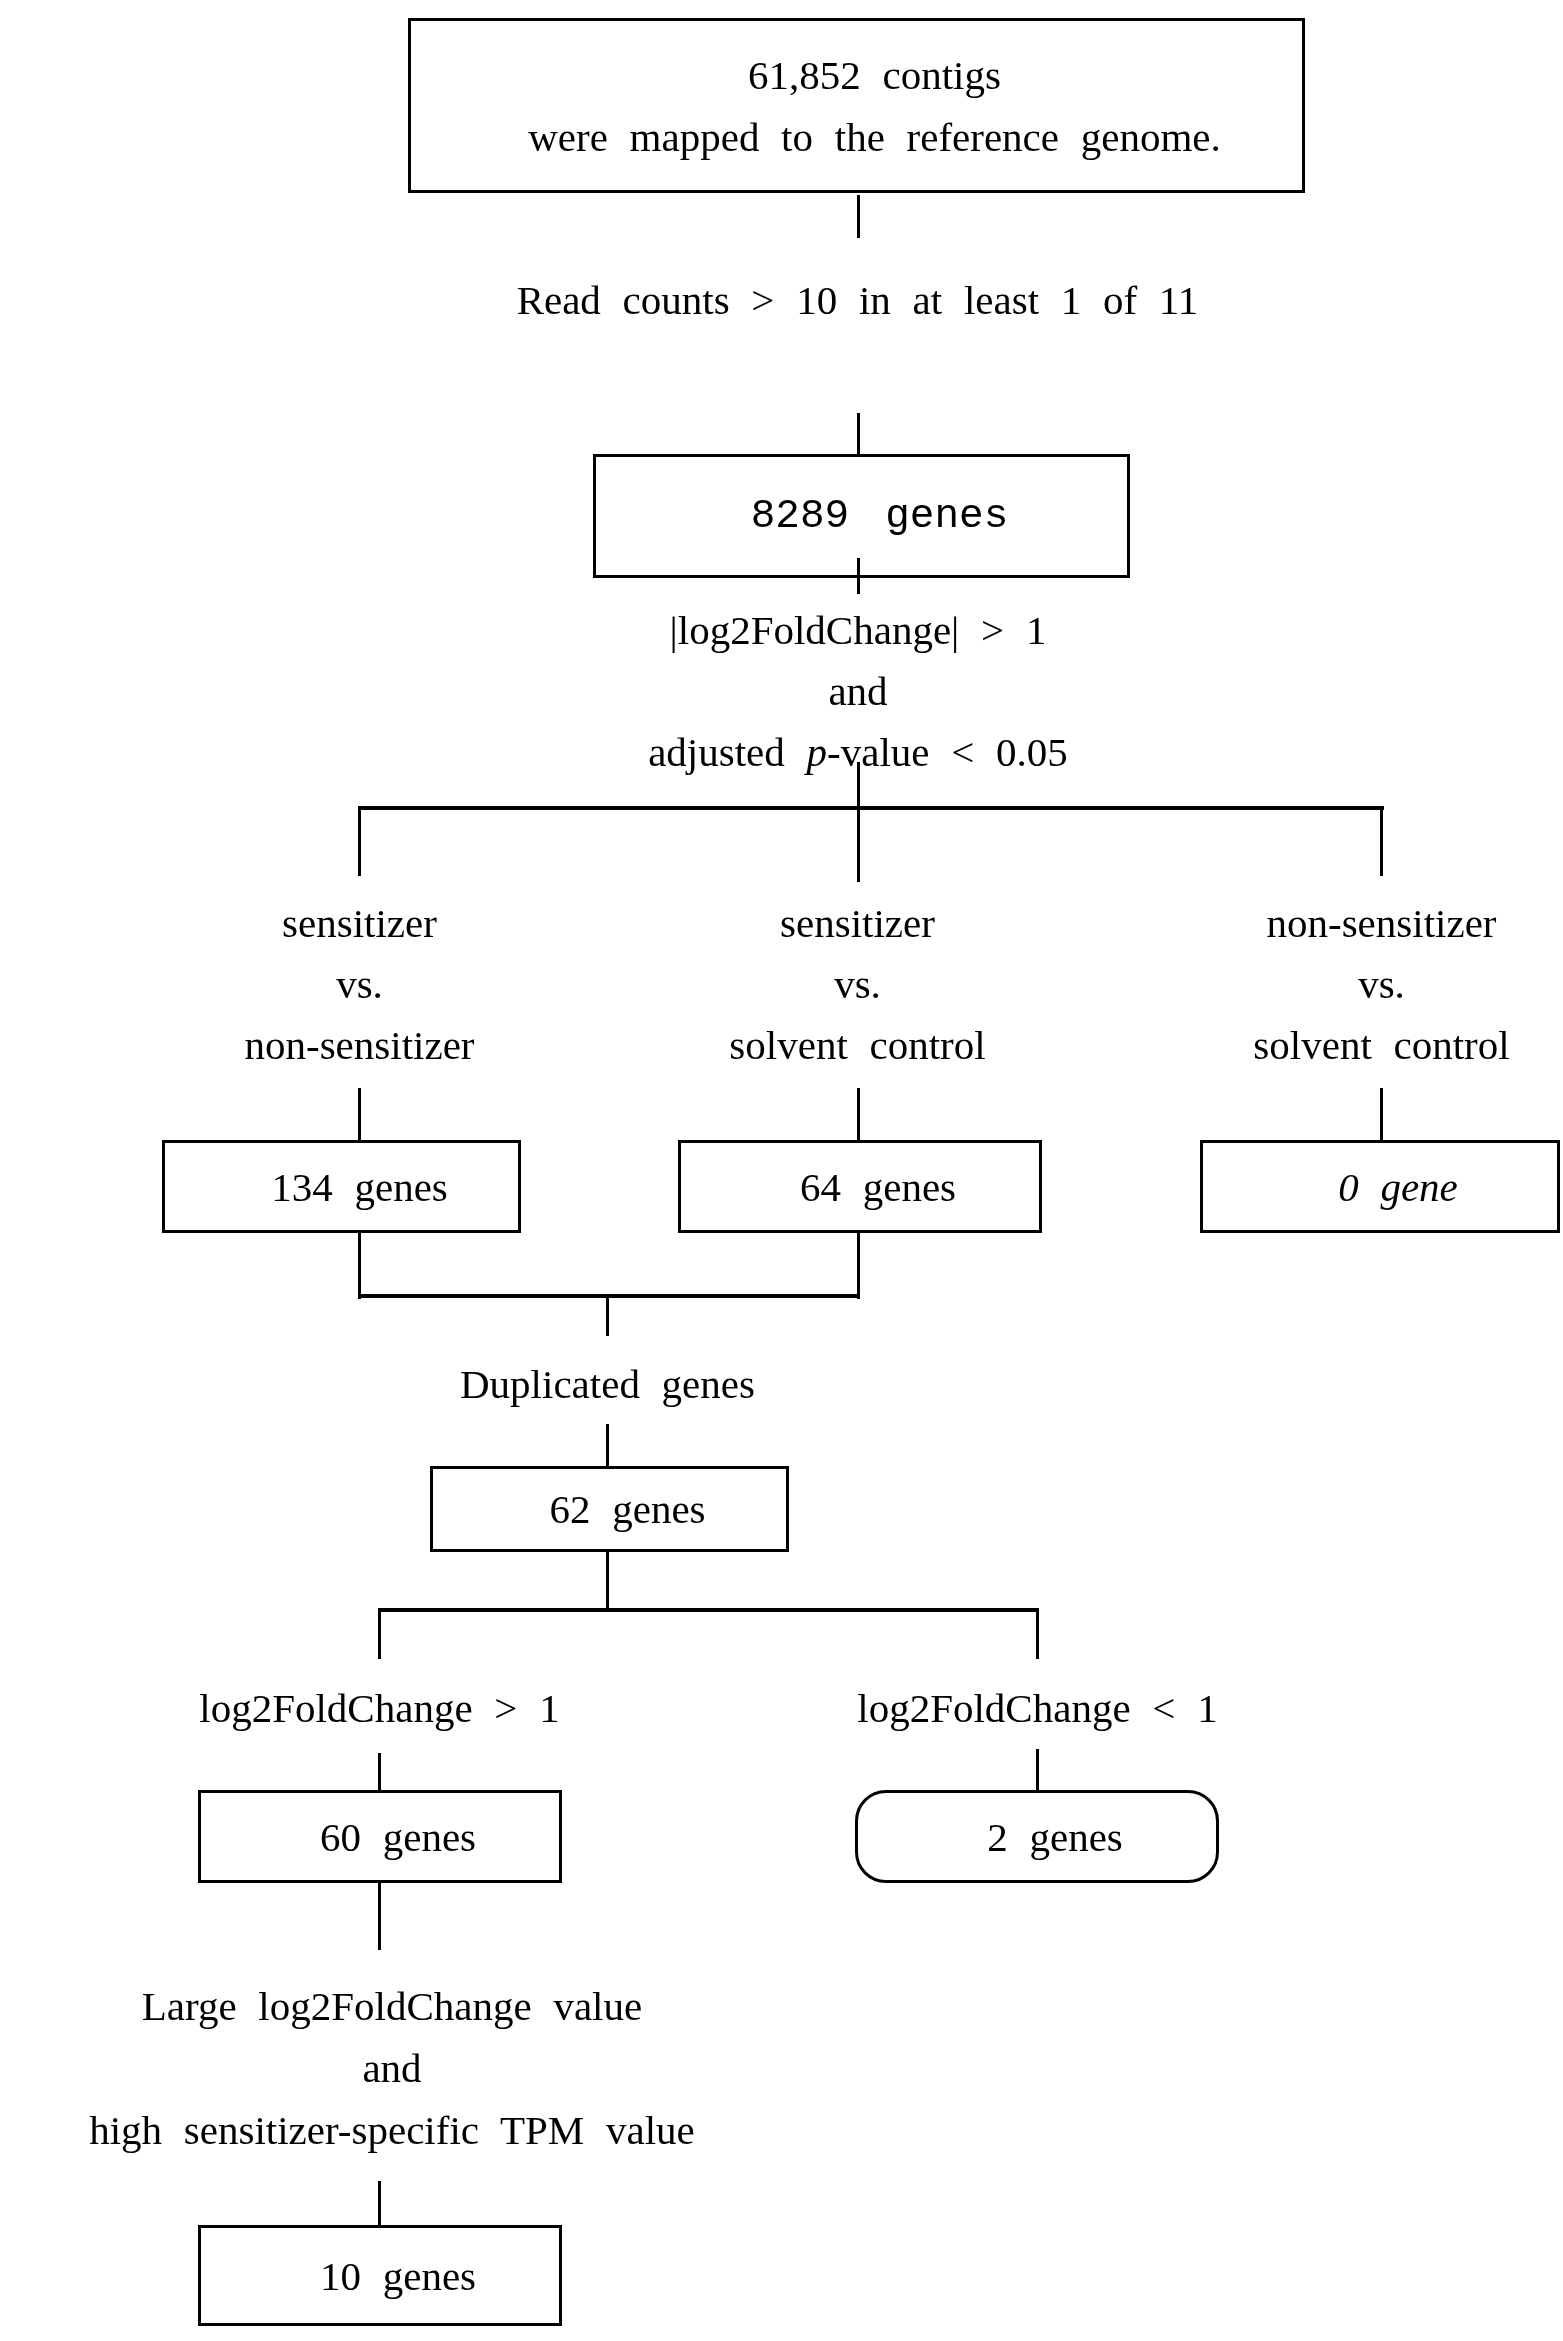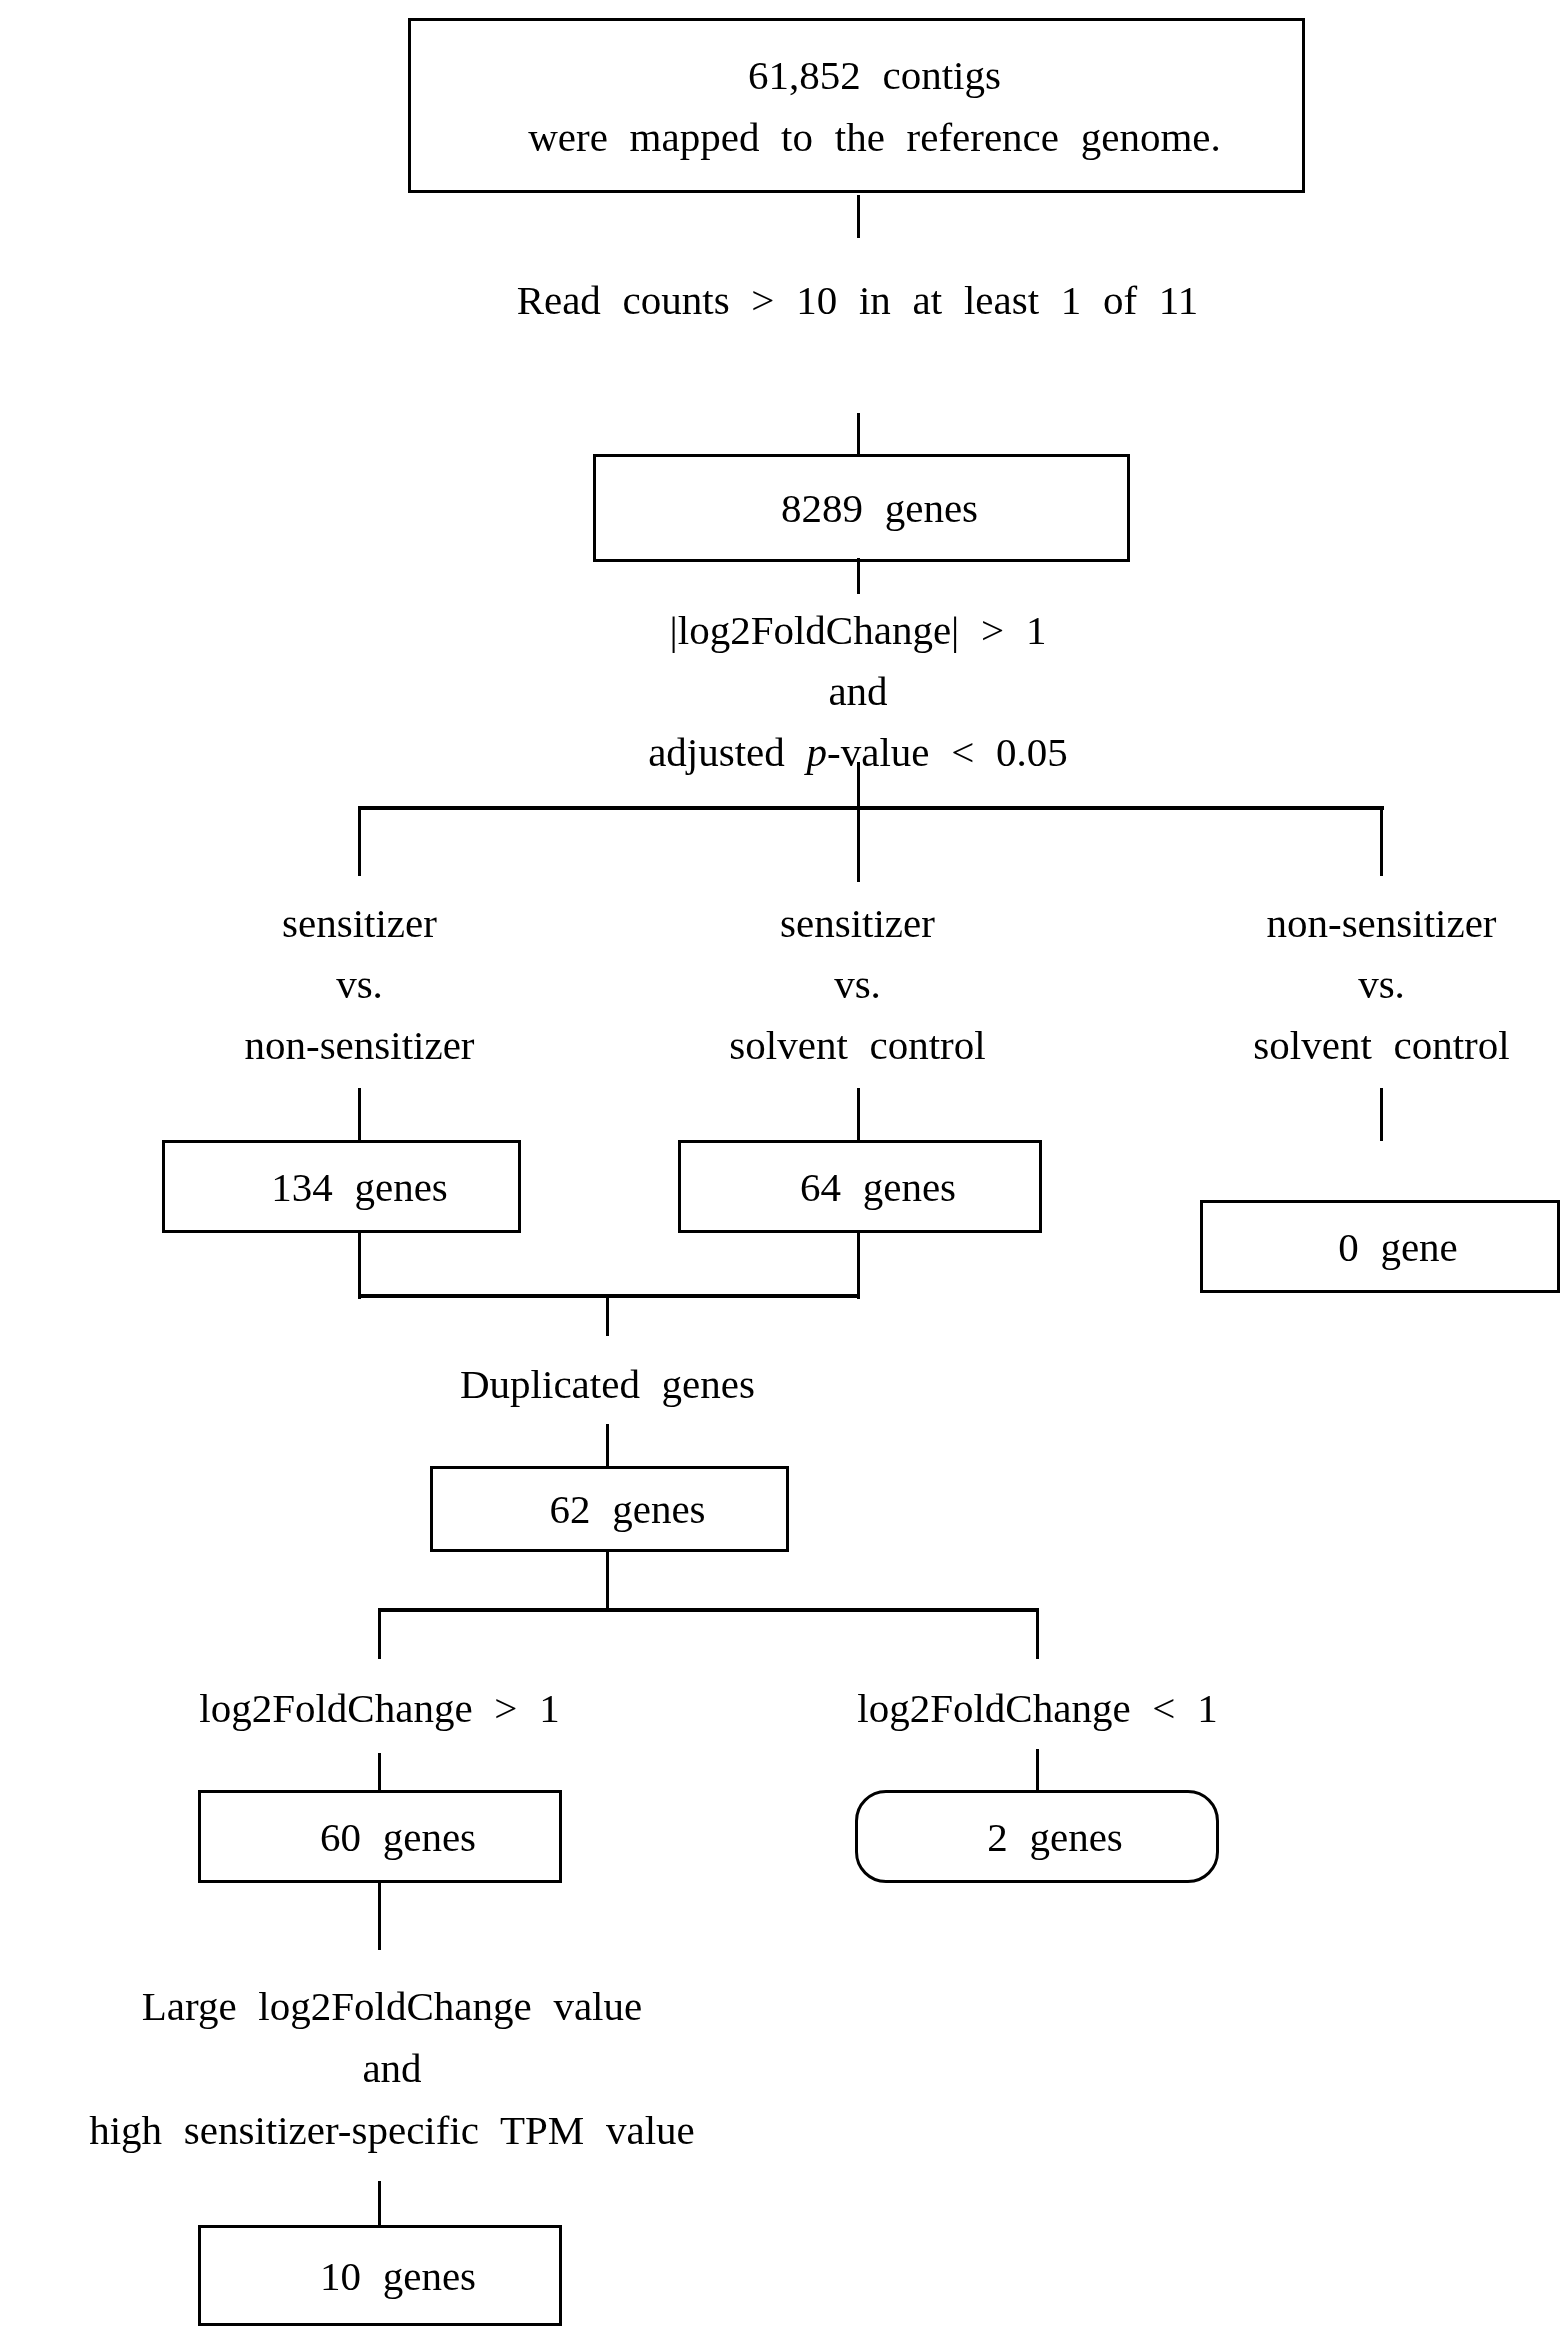--- a/index.html
+++ b/index.html
@@ -66,21 +66,21 @@
   </div>
 
   <div class="vline" style="left:857px; top:195px; height:43px;"></div>
 
   <div class="txt" style="left:329px; top:269px; width:1057px;">
     <div>Read counts &gt; 10 in at least 1 of 11</div>
   </div>
 
   <div class="vline" style="left:857px; top:413px; height:42px;"></div>
 
-  <div class="box" style="left:593px; top:454px; width:537px; height:108px;">
+  <div class="box" style="left:593px; top:454px; width:537px; height:124px;font-family:Liberation Mono, monospace;">
     <div>8289 genes</div>
   </div>
 
   <div class="vline" style="left:857px; top:558px; height:36px;"></div>
 
   <div class="txt" style="left:461px; top:600px; width:794px; line-height:61px;">
     <div>|log2FoldChange| &gt; 1</div>
     <div>and</div>
     <div><span>adjusted</span> <span class="ital">p</span><span>-value &lt; 0.05</span></div>
   </div>
@@ -111,21 +111,21 @@
   <div class="vline" style="left:358px; top:1088px; height:53px;"></div>
   <div class="vline" style="left:857px; top:1088px; height:53px;"></div>
   <div class="vline" style="left:1380px; top:1088px; height:53px;"></div>
 
   <div class="box" style="left:162px; top:1140px; width:359px; height:93px;justify-content:center;">
     <div>134 genes</div>
   </div>
   <div class="box" style="left:678px; top:1140px; width:364px; height:93px;">
     <div>64 genes</div>
   </div>
-  <div class="box" style="left:1200px; top:1200px; width:360px; height:93px;">
+  <div class="box" style="left:1200px; top:1140px; width:360px; height:93px;font-style:italic;">
     <div>0 gene</div>
   </div>
 
   <div class="vline" style="left:358px; top:1232px; height:67px;"></div>
   <div class="vline" style="left:857px; top:1232px; height:67px;"></div>
   <div class="hline" style="left:358px; top:1294px; width:502px;"></div>
   <div class="vline" style="left:606px; top:1296px; height:40px;"></div>
 
   <div class="txt single" style="left:410px; top:1364px; width:395px;">
     <div>Duplicated genes</div>

